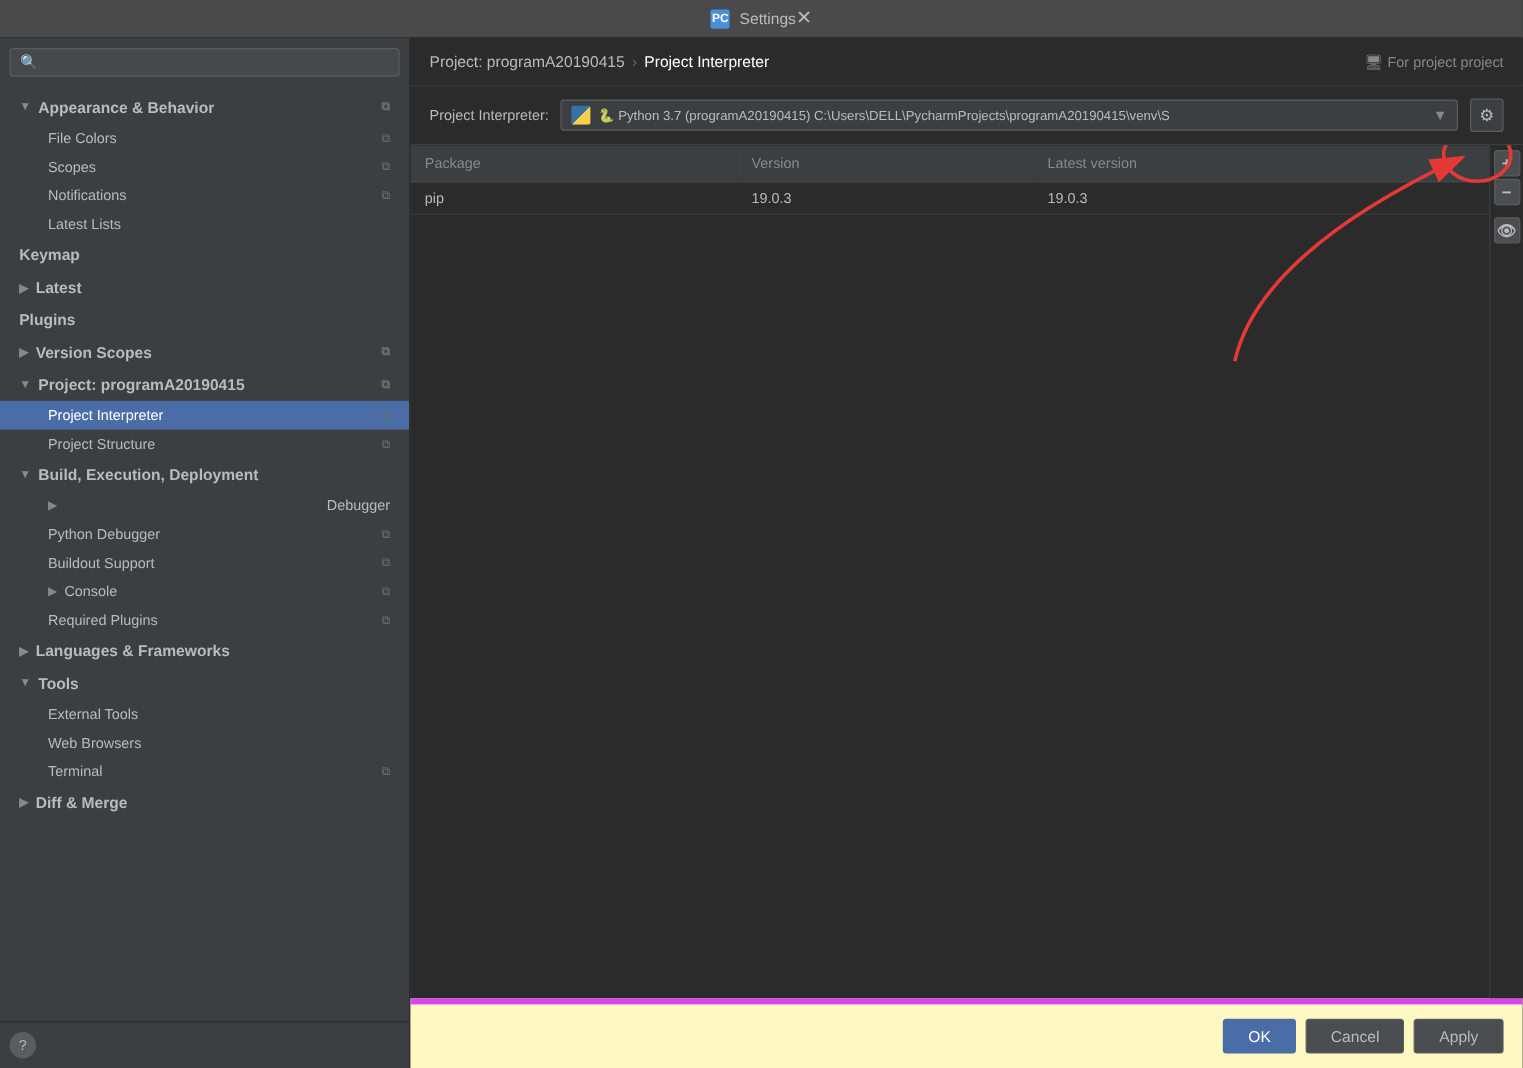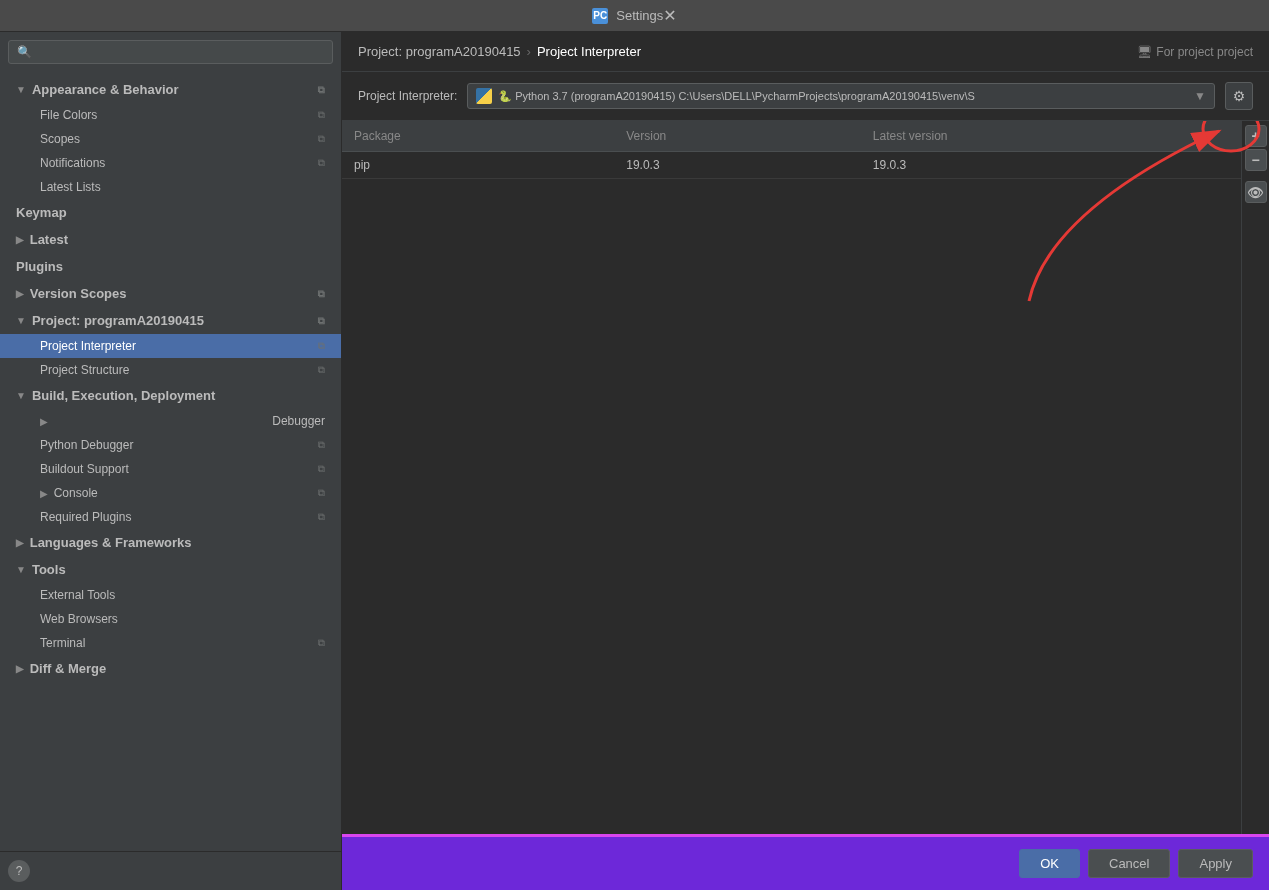--- a/index.html
+++ b/index.html
@@ -319,22 +319,22 @@
       font-size: 13px;
     }
 
     
     .dialog-footer {
       display: flex;
       justify-content: flex-end;
       align-items: center;
       gap: 8px;
       padding: 12px 16px;
-      border-top: 3px solid #d946ef;
-      background: #6d28d9;
+      border-top: 5px solid #d946ef;
+      background: #fef9c3;
     }
     .btn {
       padding: 6px 20px;
       border-radius: 3px;
       font-size: 13px;
       cursor: pointer;
       border: 1px solid transparent;
     }
     .btn-primary {
       background: #4a6da7;

